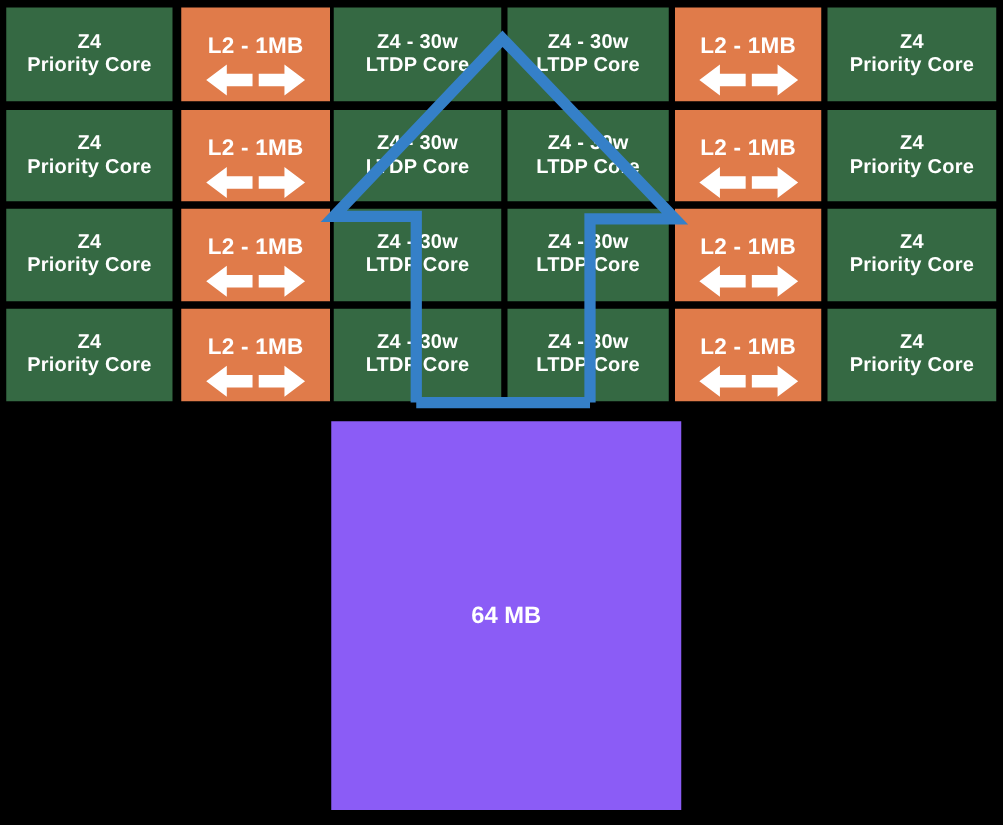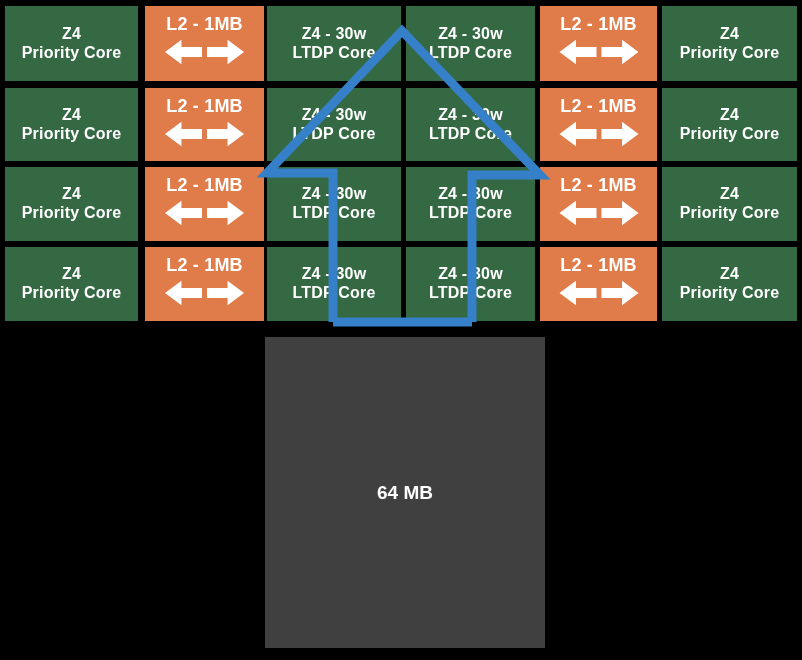--- a/index.html
+++ b/index.html
@@ -36,21 +36,21 @@
   .tile.core {
     background: #35694322;
     background-color: #35694 3;
     background-color: #356943;
     font-size: 16px;
   }
   .tile.l2 {
     background-color: #e07b4a;
     font-size: 18px;
     justify-content: flex-start;
-    padding-top: 8px;
+    padding-top: 20px;
   }
   .tile .line {
     display: block;
     white-space: nowrap;
   }
 
   
   .dbl-arrow {
     margin-top: 3px;
     display: block;
@@ -208,17 +208,17 @@
         <span class="line">Z4</span>
         <span class="line">Priority Core</span>
       </div>
     </div>
 
   <svg id="up-arrow" viewBox="0 0 802 660" aria-hidden="true">
     <polyline points="333,322 333,173 267,173 402,31 540,175 472,175 472,322" fill="none" stroke="#3580c8" stroke-width="9" stroke-linejoin="miter" stroke-linecap="butt"></polyline>
     <line x1="333" y1="322" x2="472" y2="322" stroke="#3580c8" stroke-width="9"></line>
   </svg>
 
-  <div id="l3" style="left: 265px; top: 337px; width: 280px; height: 311px; background-color: #404040;">
+  <div id="l3" style="left: 265px; top: 337px; width: 280px; height: 311px; background-color: #8b5cf6;">
     <span class="line">64 MB</span>
   </div>
 
 </div>
 
 </body></html>

